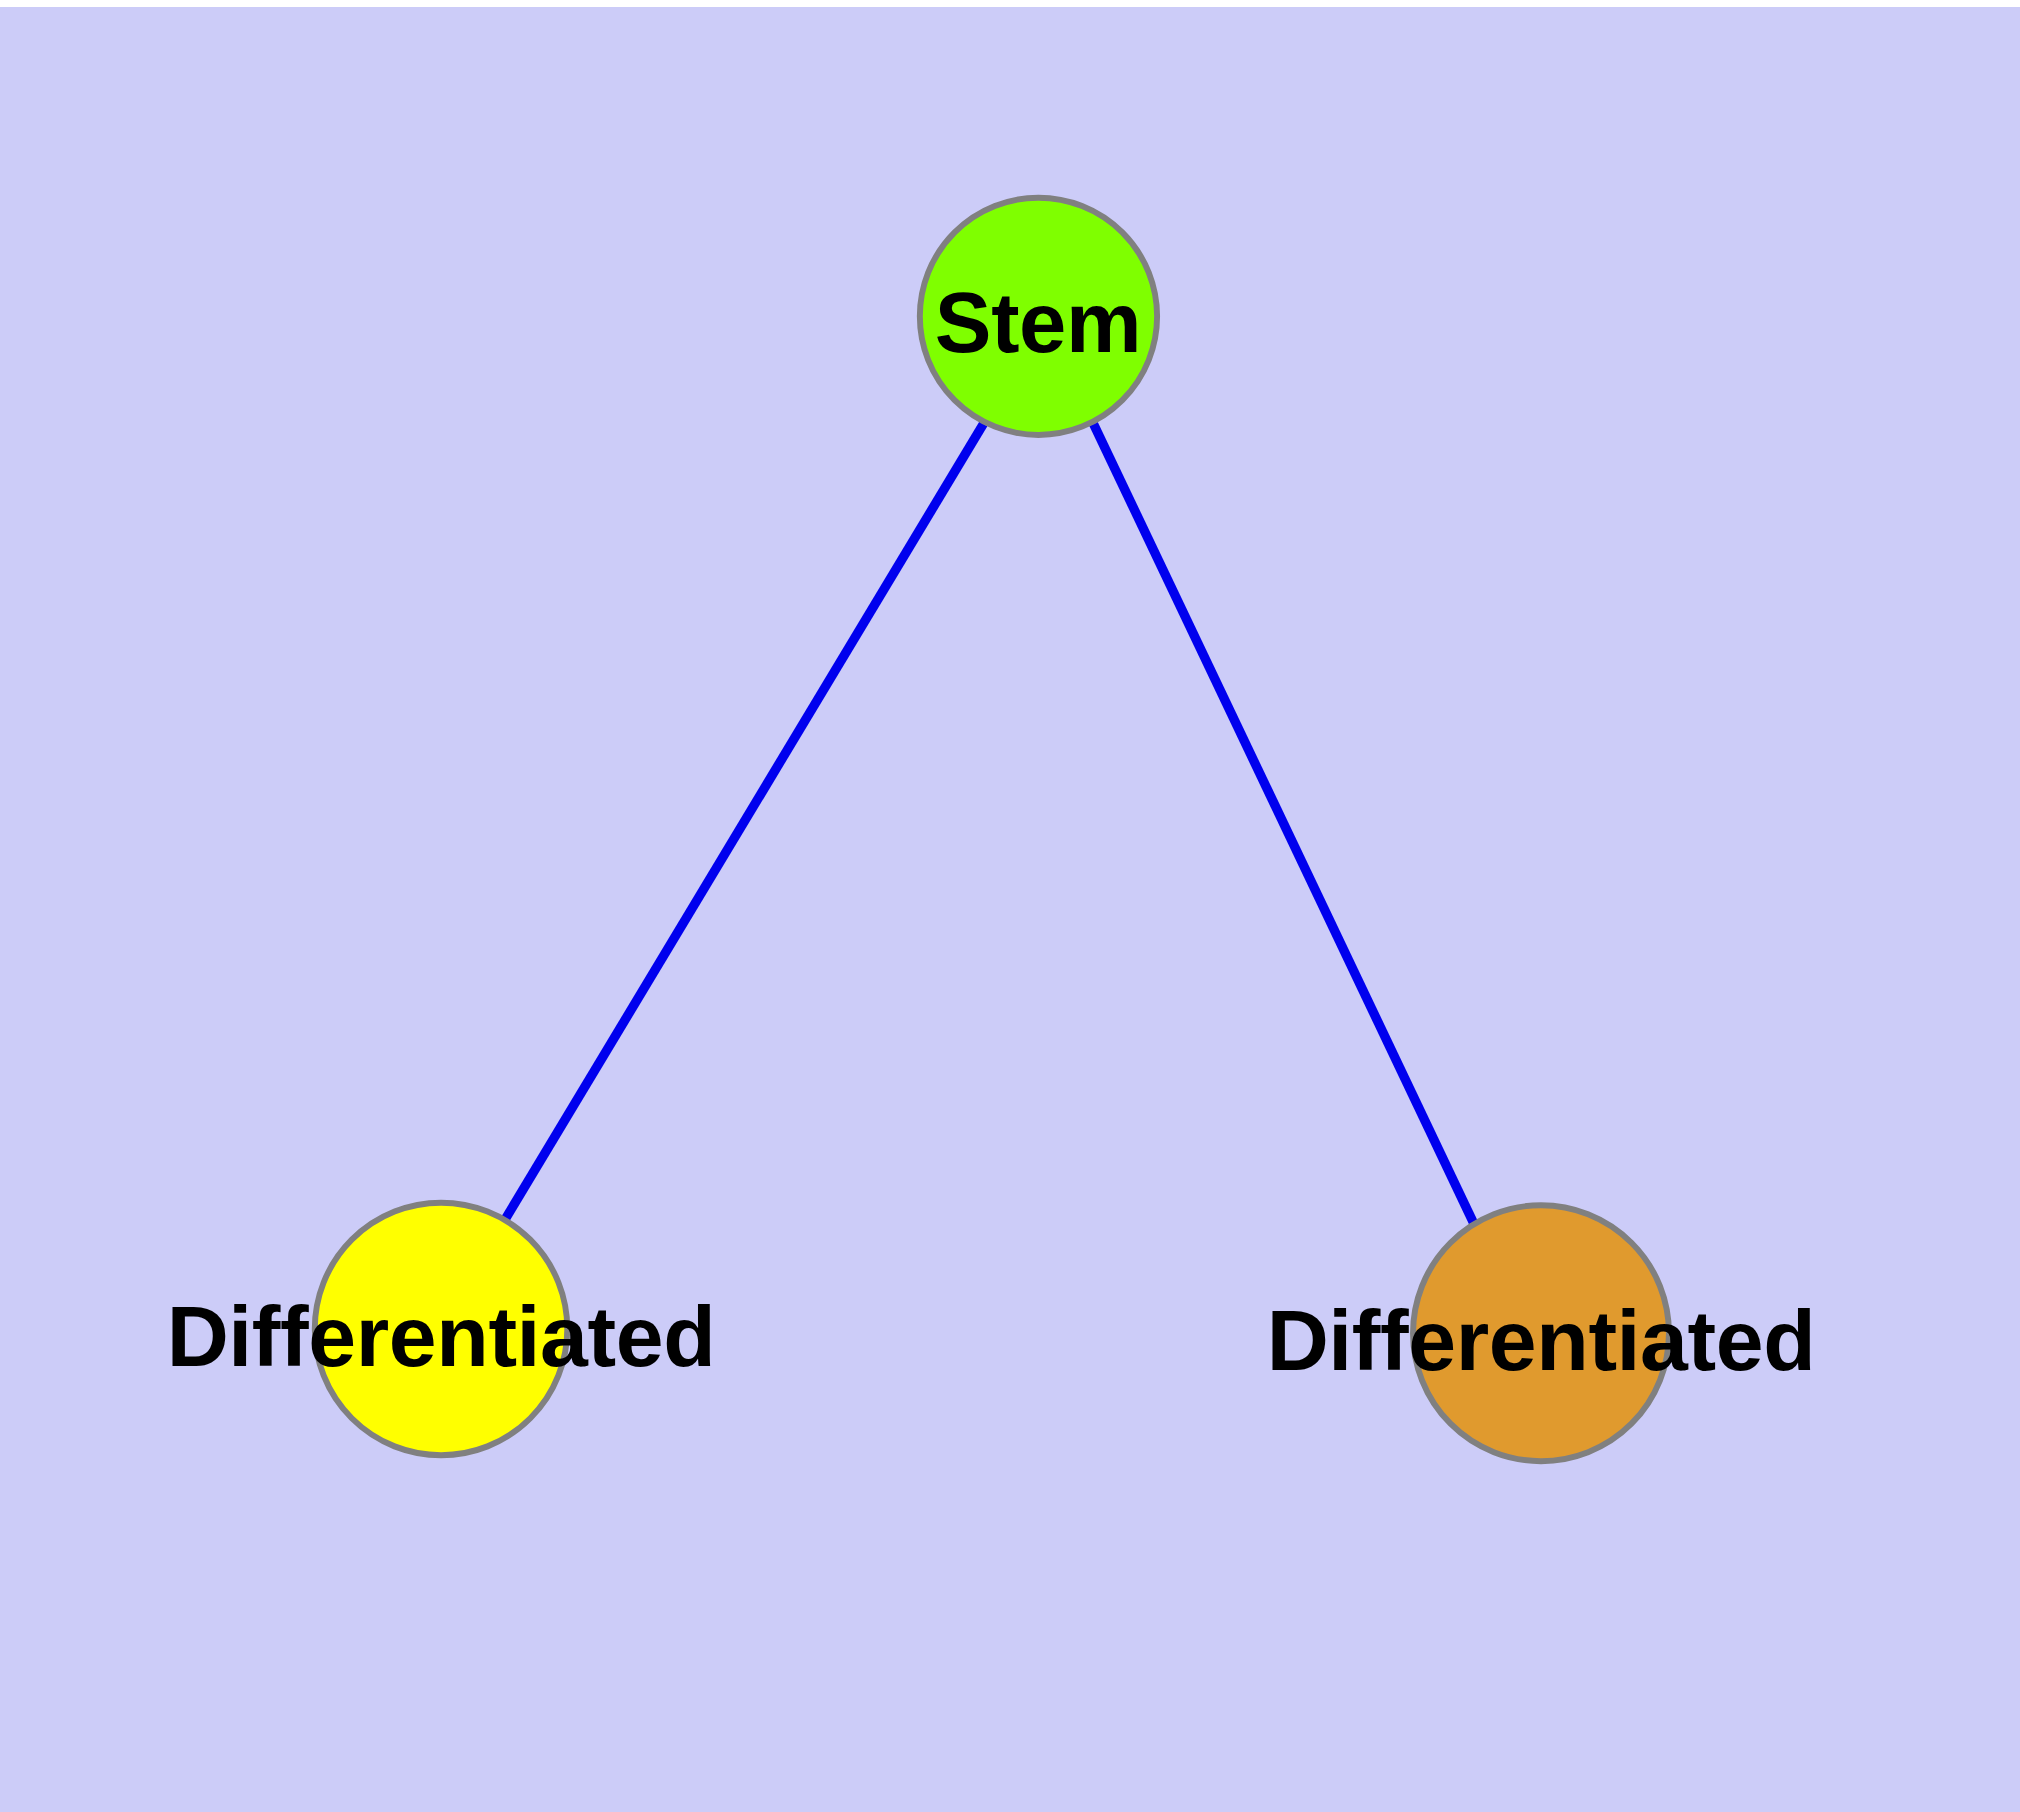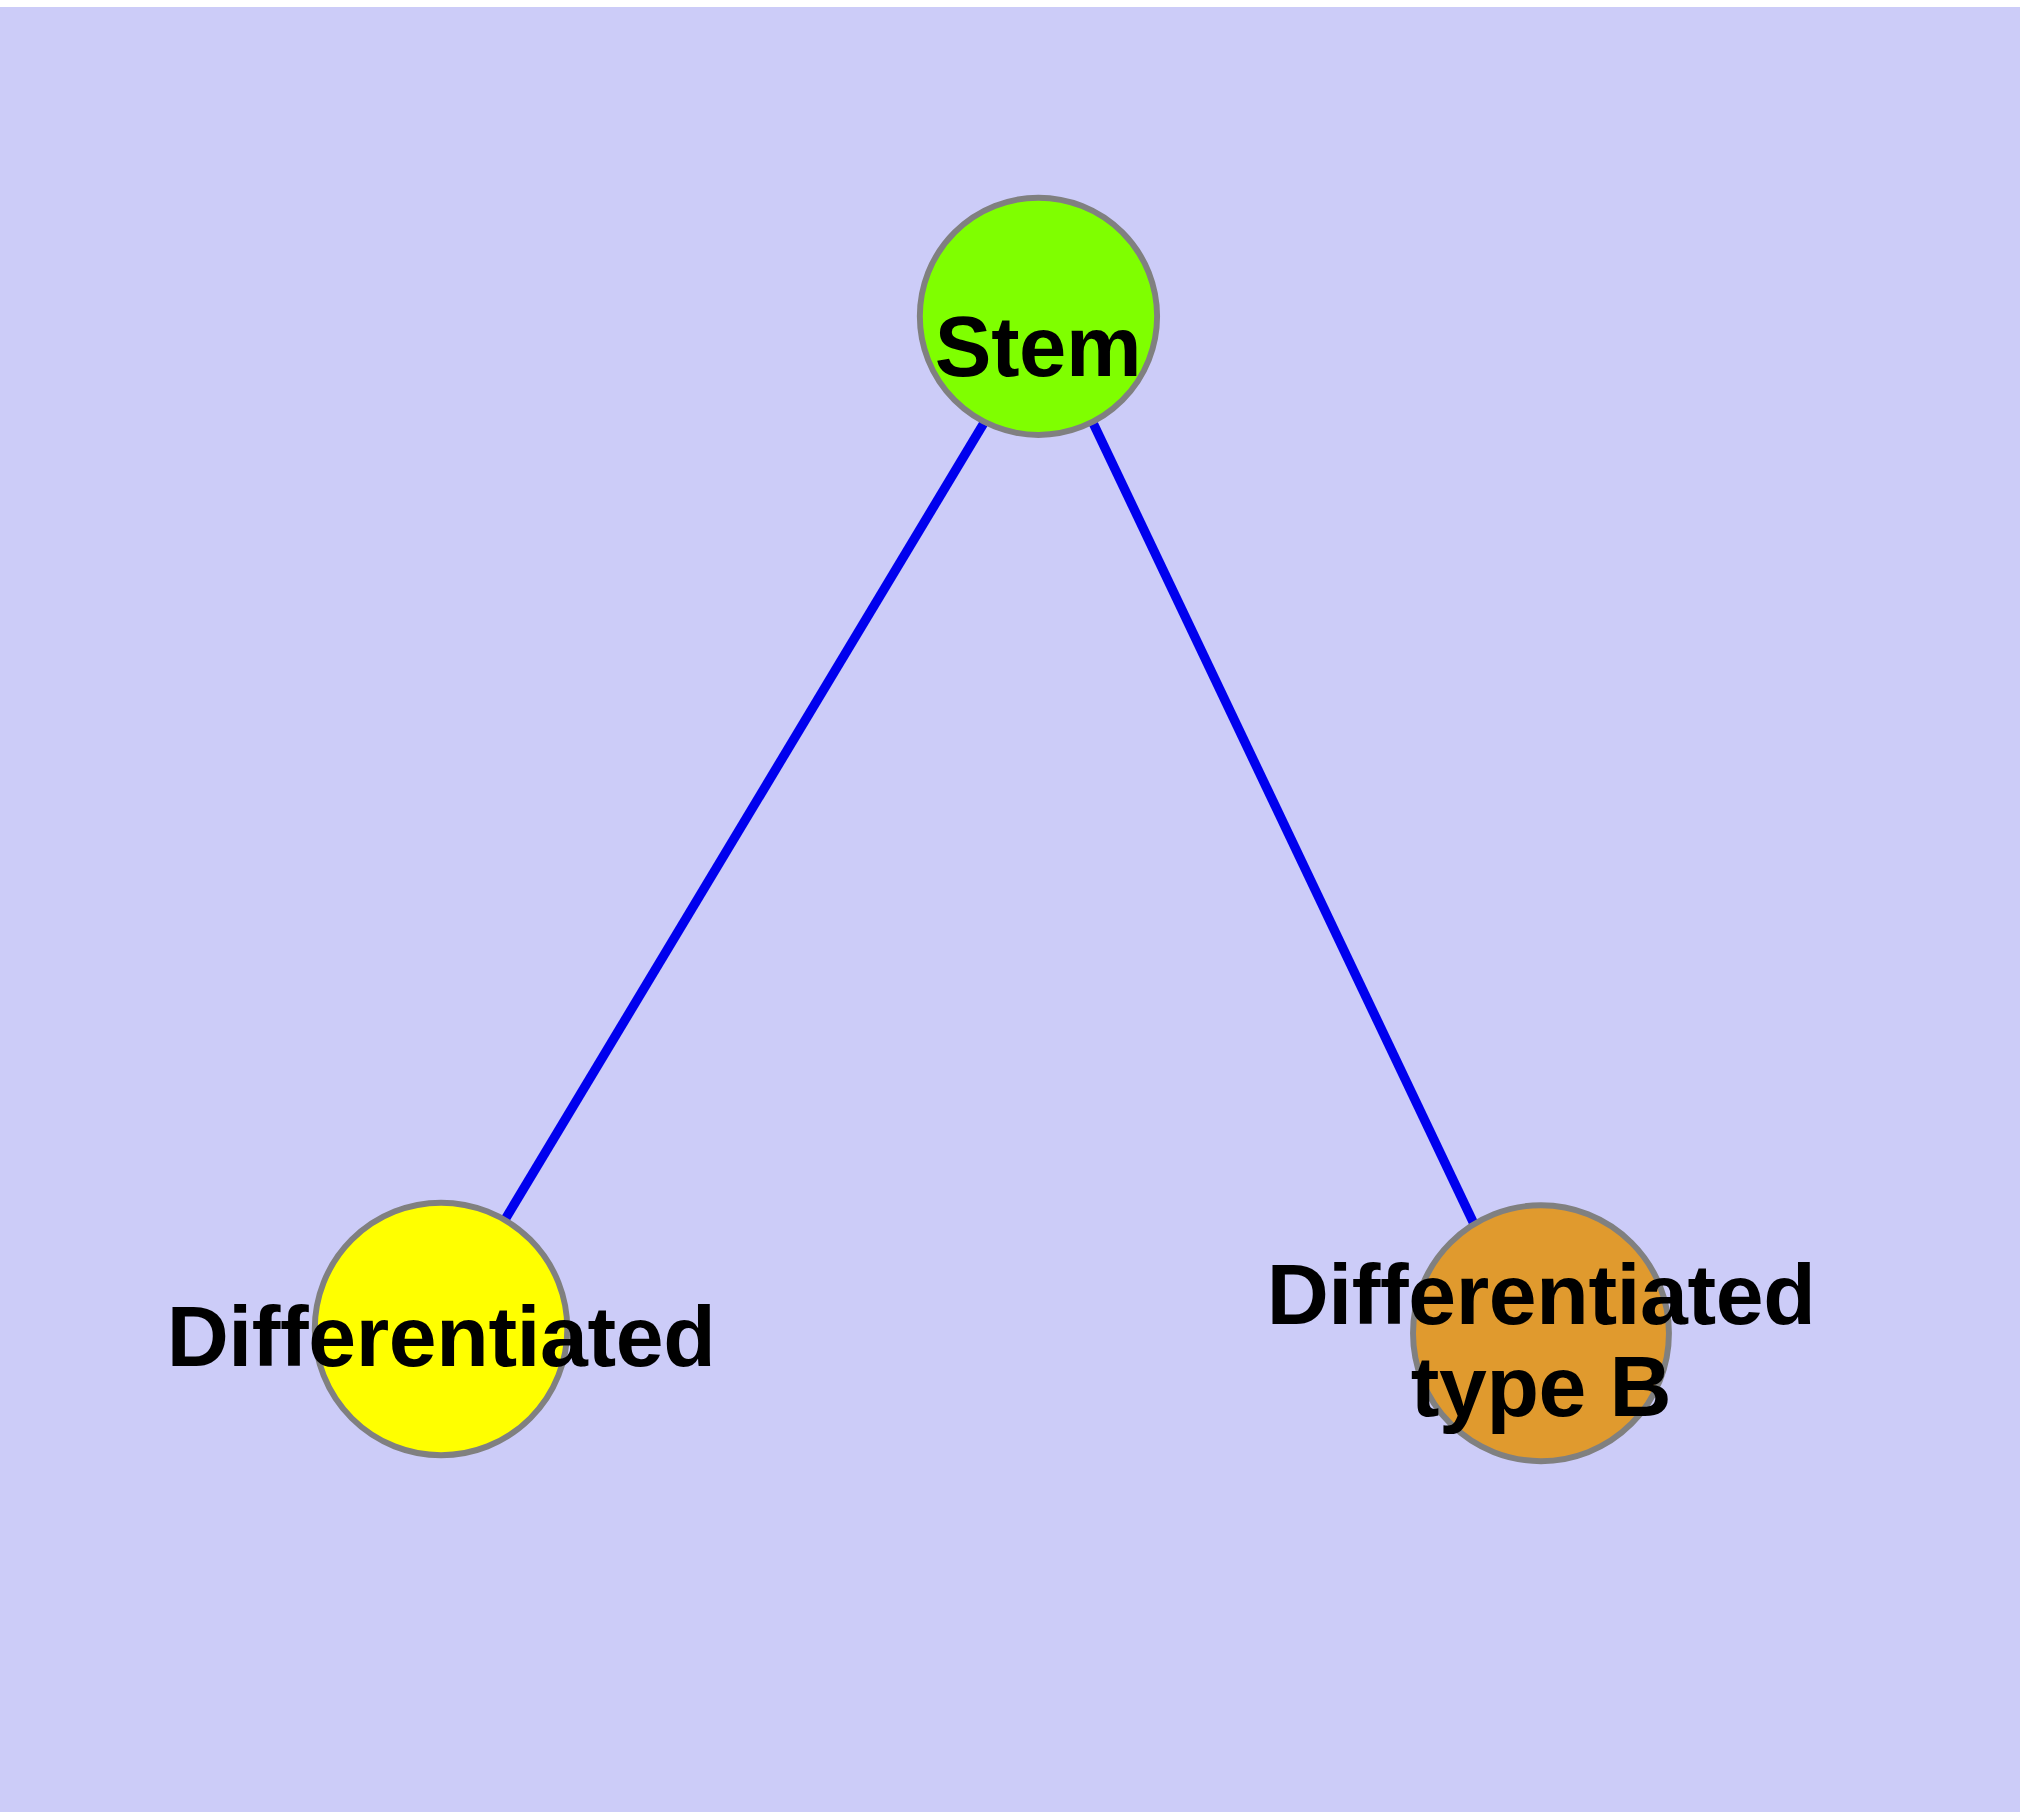--- a/index.html
+++ b/index.html
@@ -37,21 +37,21 @@
     color: #000000;
     font-weight: bold;
     font-family: "Liberation Sans", sans-serif;
     text-align: center;
     line-height: 1.07;
     white-space: pre;
     transform: translate(-50%, -50%);
     pointer-events: none;
     letter-spacing: -0.4px;
   }
-  .label-stem { font-size: 85px; margin-top: 24px; }
+  .label-stem { font-size: 85px; }
   .label-typeA { font-size: 86px; }
   .label-typeB { font-size: 86px; }
 </style>
 </head>
 <body>
 
 <div id="canvas">
 
   <div id="plot-area">
 
@@ -66,17 +66,17 @@
         <circle cx="1225" cy="365" r="140" fill="#7fff00" stroke="#808080" stroke-width="7"></circle>
         <circle cx="520" cy="1560" r="149" fill="#ffff00" stroke="#808080" stroke-width="7"></circle>
         <circle cx="1818" cy="1565" r="151" fill="#e09a2e" stroke="#808080" stroke-width="7"></circle>
       </g>
     </svg>
 
     <div class="node-label label-stem" style="left:1038px; top:316px;"><span>Stem</span></div>
 
     <div class="node-label label-typeA" style="left:441px; top:1329px;"><span>Differentiated</span><br></div>
 
-    <div class="node-label label-typeB" style="left:1541px; top:1333px;"><span>Differentiated</span><br><span>type B</span></div>
+    <div class="node-label label-typeB" style="left:1541px; top:1333px;"><span>Differentiated</span><br></div>
 
   </div>
 </div>
 
 
 </body></html>

